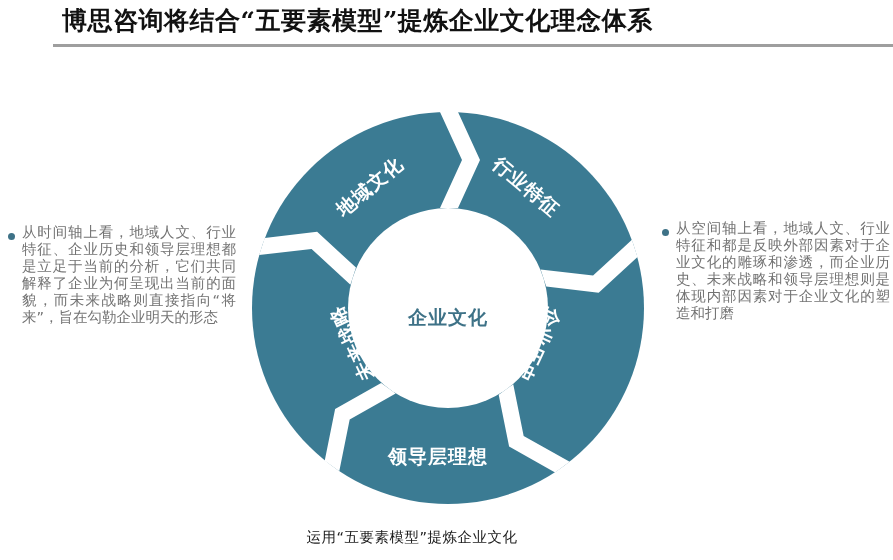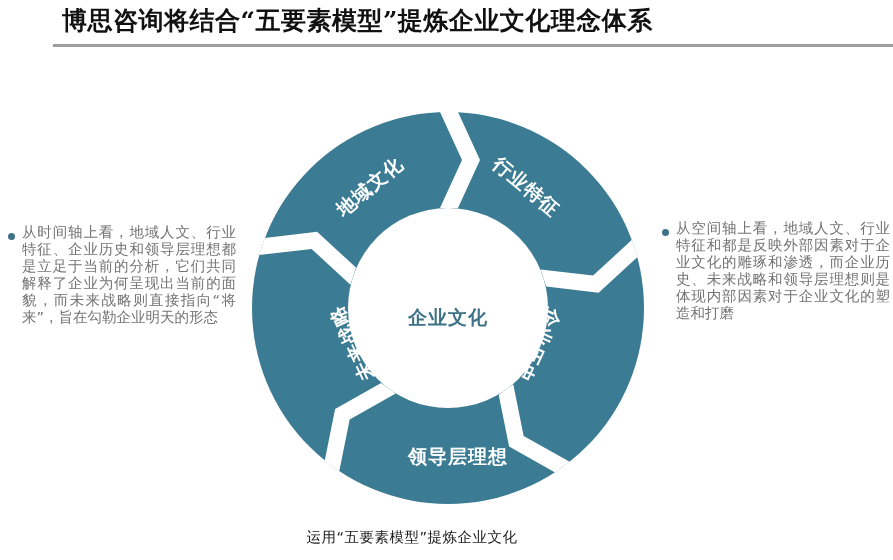--- a/index.html
+++ b/index.html
@@ -104,21 +104,21 @@
     font-weight: bold;
     letter-spacing: 1px;
     white-space: nowrap;
     transform-origin: 50% 50%;
   }
 
   
   #label-region   { left: 58px;  top: 62px;  width: 120px; text-align: center; transform: rotate(-40deg); }
   #label-industry { left: 214px; top: 62px;  width: 120px; text-align: center; transform: rotate(40deg);  }
   #label-history  { left: 226px; top: 220px; width: 120px; text-align: center; transform: rotate(115deg); }
-  #label-leader   { left: 136px; top: 332px; width: 120px; text-align: right; transform: rotate(0deg);   }
+  #label-leader   { left: 136px; top: 332px; width: 120px; text-align: left; transform: rotate(0deg);   }
   #label-future   { left: 40px;  top: 218px; width: 120px; text-align: center; transform: rotate(-115deg);}
 
   #center-text {
     position: absolute;
     left: 96px;
     top: 168px;
     width: 200px;
     text-align: center;
     color: #3E7287;
     font-size: 19px;

